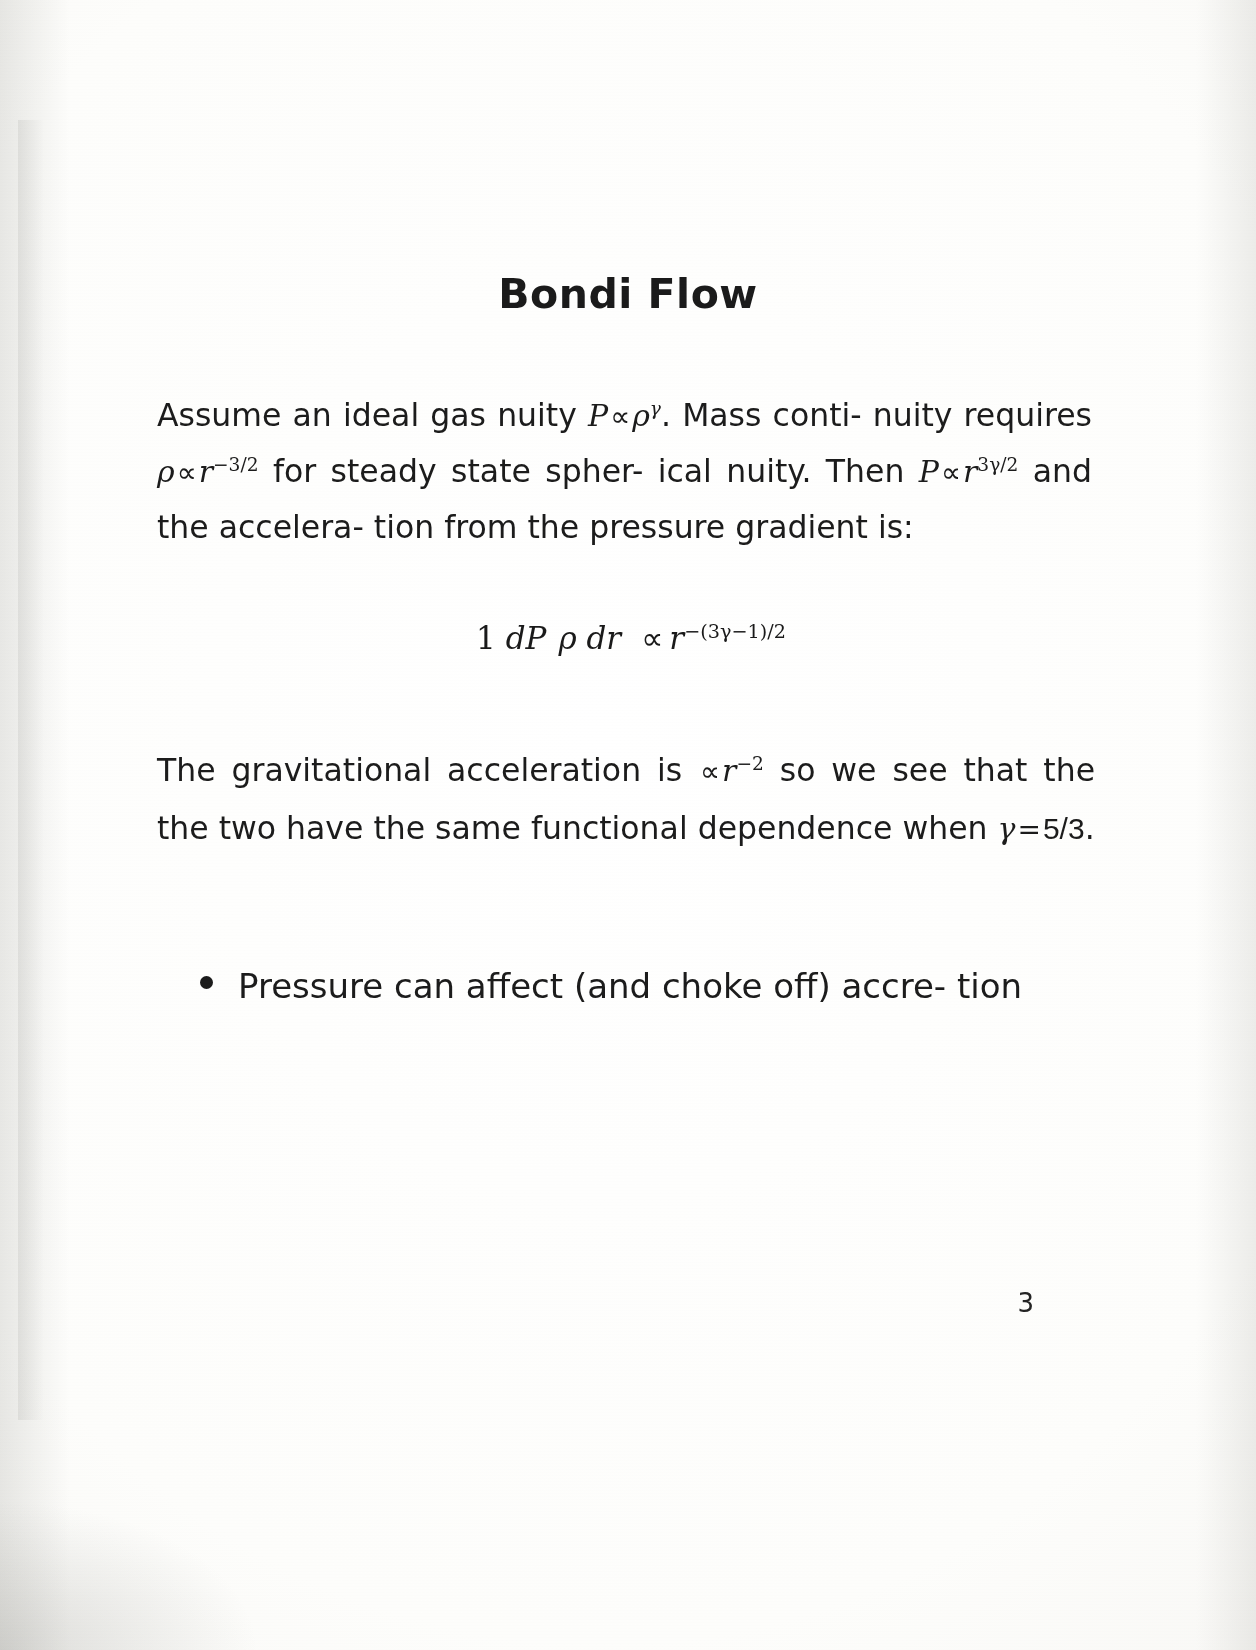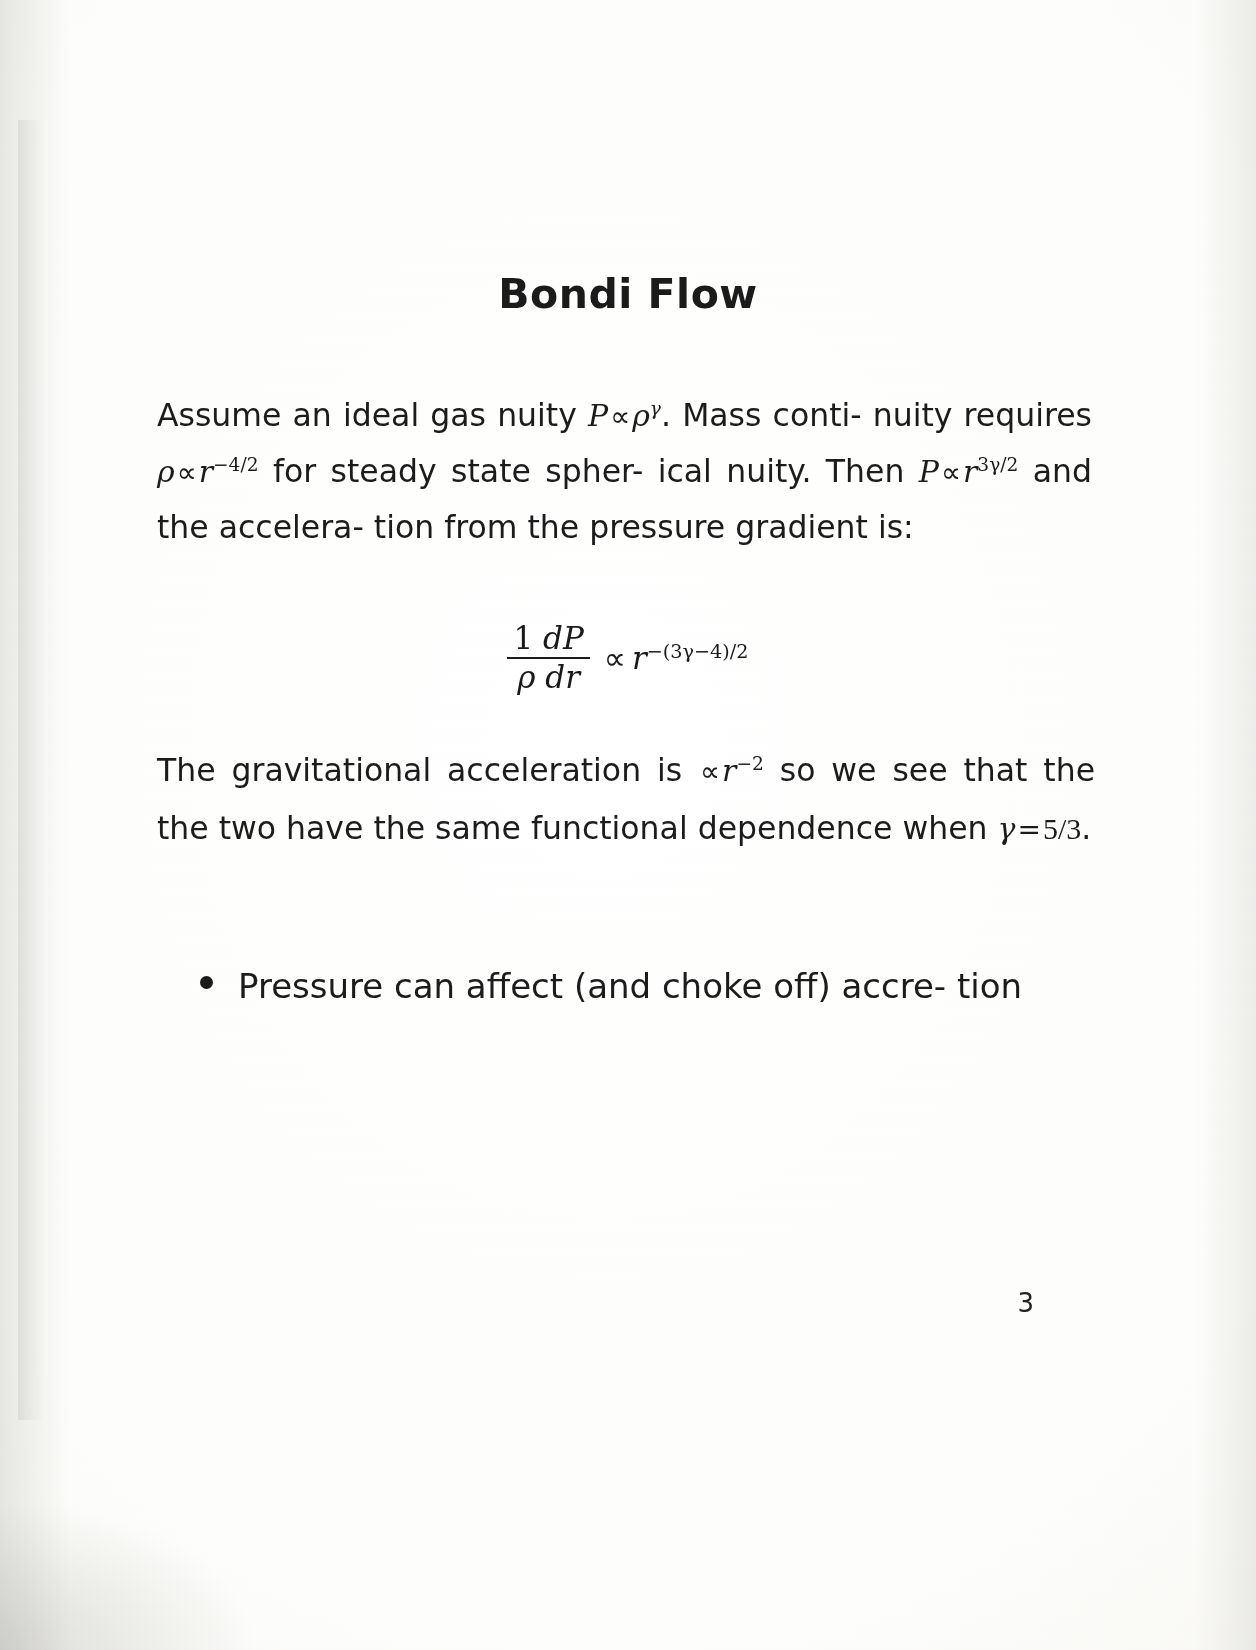--- a/index.html
+++ b/index.html
@@ -72,21 +72,21 @@
     text-justify: inter-word;
   }
 
   
   .m {
     font-family: "DejaVu Serif", serif;
     font-style: italic;
     font-size: 30px;
   }
   .mr {
-    font-family: Liberation Serif, serif;
+    font-family: Liberation Sans, sans-serif;
     font-style: normal;
   }
   .op {
     font-family: "DejaVu Sans", sans-serif;
     font-style: normal;
     font-size: 28px;
     padding: 0 2px;
   }
   sup.ex {
     font-size: 0.62em;
@@ -106,21 +106,21 @@
     width: 1256px;
     text-align: center;
   }
   .eqrow {
     display: inline-flex;
     align-items: center;
     justify-content: center;
   }
   .frac {
     display: inline-flex;
-    flex-direction: column;
+    flex-direction: row;
     align-items: center;
     font-family: "DejaVu Serif", serif;
     font-size: 31px;
     line-height: 1.12;
     margin-right: 14px;
   }
   .frac .num, .frac .den {
     font-style: italic;
     padding: 1px 6px;
     white-space: nowrap;
@@ -218,38 +218,38 @@
 
     <h1 class="title">Bondi Flow</h1>
 
     <div class="body-block">
       <div class="para p1">
         <span>Assume an ideal gas nuity</span>
         <span class="m">
           <span class="m">P</span><span class="op">∝</span><span class="m">ρ</span><sup class="ex">γ</sup></span><span>. Mass conti-</span>
         <span>nuity requires</span>
         <span class="m">
-          <span class="m">ρ</span><span class="op">∝</span><span class="m">r</span><sup class="ex"><span class="up">−4/2</span></sup></span>
+          <span class="m">ρ</span><span class="op">∝</span><span class="m">r</span><sup class="ex"><span class="up">−3/2</span></sup></span>
         <span>for steady state spher-</span>
         <span>ical nuity.  Then</span>
         <span class="m">
           <span class="m">P</span><span class="op">∝</span><span class="m">r</span><sup class="ex"><span class="up">3γ/2</span></sup></span>
         <span>and the accelera-</span>
         <span>tion from the pressure gradient is:</span>
       </div>
     </div>
 
     <div class="equation">
       <span class="eqrow">
         <span class="frac">
           <span class="num"><span class="upr">1</span> <span>dP</span></span>
           <span class="bar"></span>
           <span class="den"><span>ρ</span> <span>dr</span></span>
         </span>
-        <span class="eq-rhs"><span class="prop">∝</span><span>r</span><sup class="ex"><span class="up">−(3γ−4)/2</span></sup></span>
+        <span class="eq-rhs"><span class="prop">∝</span><span>r</span><sup class="ex"><span class="up">−(3γ−1)/2</span></sup></span>
       </span>
     </div>
 
     <div class="para2-block">
       <div class="para">
         <span>The gravitational acceleration is</span>
         <span class="m"><span class="op">∝</span><span class="m">r</span><sup class="ex"><span class="up">−2</span></sup></span>
         <span>so we</span>
         <span>see that the the two have the same functional</span>
         <span>dependence when</span>

